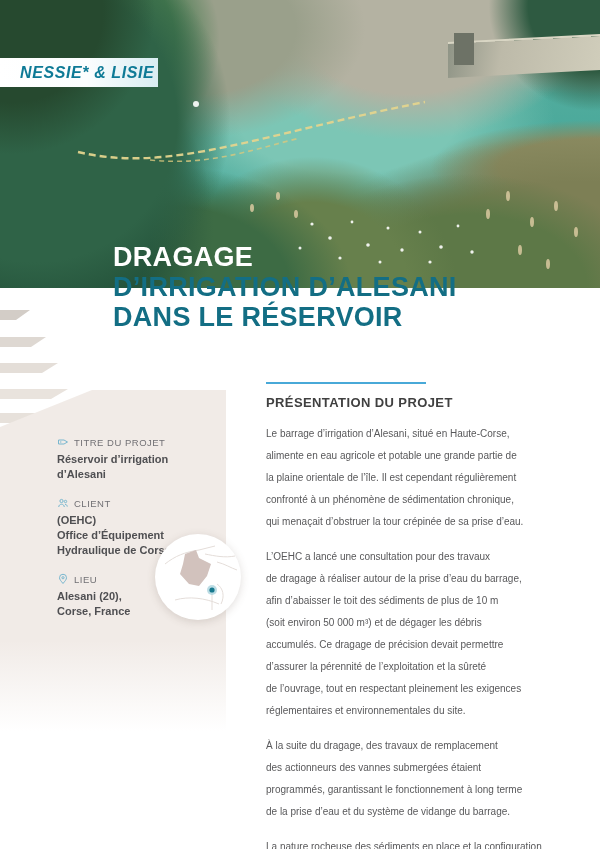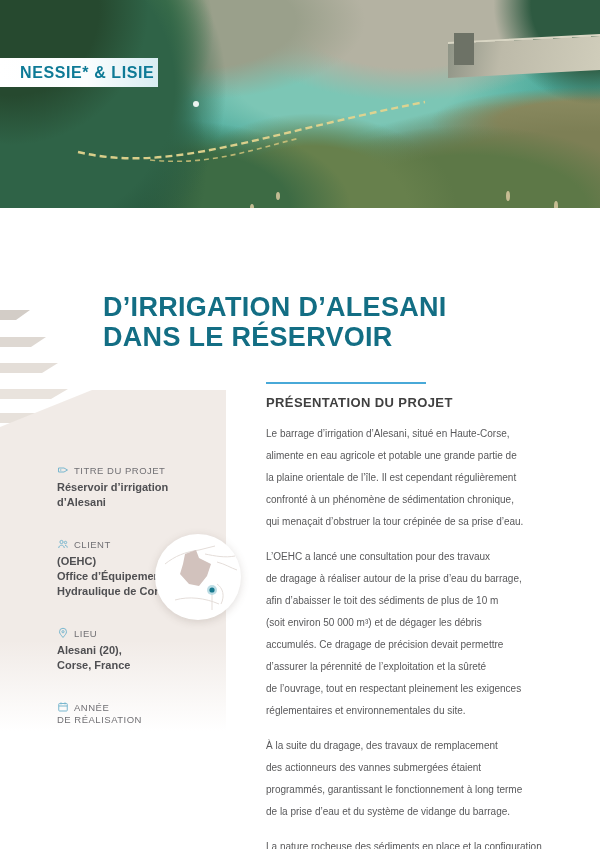--- a/index.html
+++ b/index.html
@@ -1,20 +1,20 @@
 <!DOCTYPE html>
 <html><head>
 <meta charset="utf-8">
 <style>
   html,body{margin:0;padding:0;background:#ffffff;}
   .page{position:relative;width:600px;height:849px;background:#ffffff;overflow:hidden;
         font-family:"Liberation Sans","DejaVu Sans",sans-serif;}
 
   
-  .photo{position:absolute;left:0;top:0;width:600px;height:208px;overflow:hidden;
+  .photo{position:absolute;left:0;top:0;width:600px;height:288px;overflow:hidden;
     background:
       
       radial-gradient(circle at 2% 4%, #26492f 0 14%, rgba(38,73,47,0) 22%),
       
       radial-gradient(circle at 6% 42%, #2f6347 0 24%, rgba(47,99,71,0) 33%),
       radial-gradient(circle at 16% 14%, #467a4e 0 14%, rgba(70,122,78,0) 22%),
       radial-gradient(circle at 2% 78%, #24523a 0 22%, rgba(36,82,58,0) 32%),
       
       radial-gradient(circle at 99% 2%, #2e5a41 0 10%, rgba(46,90,65,0) 16%),
       
@@ -24,20 +24,21 @@
       radial-gradient(ellipse at 97% 88%, #7d7f55 0 20%, rgba(125,127,85,0) 33%),
       radial-gradient(ellipse at 100% 58%, #8a8a60 0 12%, rgba(138,138,96,0) 20%),
       
       radial-gradient(ellipse at 32% 10%, #9aa08b 0 18%, rgba(154,160,139,0) 30%),
       radial-gradient(ellipse at 68% 6%, #b4b2a2 0 20%, rgba(180,178,162,0) 32%),
       linear-gradient(183deg, #b2b0a0 0%, #a5a494 16%, rgba(165,164,148,0) 30%),
       
       radial-gradient(ellipse at 58% 42%, #7cc6b5 0 22%, rgba(124,198,181,0) 42%),
       
       linear-gradient(180deg, #9da895 0%, #55ad9e 22%, #47a89a 55%, #3f9c8e 100%);
+    font-style: italic;
   }
   .dam{position:absolute;right:0;top:40px;width:152px;height:34px;
        background:linear-gradient(100deg,#8f9486 0%,#bdbaa9 35%,#d0cdbb 100%);
        transform:skewY(-3deg);box-shadow:0 -2px 0 #d9d6c4;}
   .dam-tower{position:absolute;right:126px;top:33px;width:20px;height:32px;background:#6d7266;}
   .photo-overlay{position:absolute;left:0;top:0;width:600px;height:288px;}
 
   
   .banner{position:absolute;left:0;top:58px;width:158px;height:29px;display:flex;align-items:center;
           background:linear-gradient(90deg,#ffffff 0%,#fbfdfe 55%,#d9edf2 100%);}
@@ -56,21 +57,21 @@
   .s3{top:363px;width:58px;background:#e4ded8;clip-path:polygon(0 0,100% 0,calc(100% - 16px) 100%,0 100%);}
   .s4{top:389px;width:68px;background:#e9e3dd;clip-path:polygon(0 0,100% 0,calc(100% - 17px) 100%,0 100%);}
   .s5{top:413px;width:80px;background:#e7e1db;clip-path:polygon(0 0,100% 0,calc(100% - 18px) 100%,0 100%);}
 
   
   .panel{position:absolute;left:0;top:390px;width:226px;height:348px;
          background:linear-gradient(180deg,#f1ebe7 0%,#f1ebe7 72%,rgba(241,235,231,0) 98%);
          clip-path:polygon(92px 0,100% 0,100% 100%,0 100%,0 37px);}
   .panel-inner{padding:46px 18px 0 57px;}
   .meta{margin-bottom:15px;}
-  .meta-label{font-size:9.5px;letter-spacing:.5px;color:#717074;white-space:pre-line;line-height:12px;margin-top:28px;}
+  .meta-label{font-size:9.5px;letter-spacing:.5px;color:#717074;white-space:pre-line;line-height:12px;}
   .meta-label svg{vertical-align:-2px;margin-right:5px;}
   .meta-value{margin-top:3px;font-size:11px;font-weight:bold;color:#4f4f52;line-height:15px;white-space:pre-line;}
 
   
   .map-circle{position:absolute;left:155px;top:534px;width:86px;height:86px;border-radius:50%;
               background:#ffffff;box-shadow:0 2px 8px rgba(90,70,60,.18);overflow:hidden;}
 
   
   .content{position:absolute;left:266px;top:382px;width:320px;}
   .rule{width:160px;height:2px;background:#48a9d8;}
@@ -116,23 +117,22 @@
           <ellipse cx="576" cy="232" rx="2" ry="5"></ellipse>
         <ellipse cx="520" cy="250" rx="2" ry="5"></ellipse>
           <ellipse cx="548" cy="264" rx="2" ry="5"></ellipse>
       </g>
     </svg>
     <div class="banner">
       <span>NESSIE* &amp; LISIE</span>
     </div>
   </div>
 
-  <h1 class="title" style="margin:6px;">
+  <h1 class="title" style="margin:16px;">
     <span class="white">DRAGAGE</span>
-    <span class="white">AUTOUR DE LA PRISE D’EAU</span>
     <span class="teal">D’IRRIGATION D’ALESANI</span>
     <span class="teal">DANS LE RÉSERVOIR</span>
   </h1>
 
   <div class="strip s1"></div>
   <div class="strip s2"></div>
   <div class="strip s3"></div>
   <div class="strip s4"></div>
   <div class="strip s5"></div>
 
@@ -163,25 +163,20 @@
       <div class="meta">
         <div class="meta-label"><svg width="12" height="12" viewBox="0 0 24 24" fill="none" stroke="#79b7cf" stroke-width="2">
               <path d="M12 21 c-4-5-7-8-7-11.5 a7 7 0 0 1 14 0 C19 13 16 16 12 21 z"></path>
               <circle cx="12" cy="9.5" r="2.2"></circle>
             </svg><span>LIEU</span></div>
         <div class="meta-value">Alesani (20),
 Corse, France</div>
       </div>
 
       <div class="meta">
-        <div class="meta-label"><svg width="12" height="12" viewBox="0 0 24 24" fill="none" stroke="#79b7cf" stroke-width="2">
-              <rect x="3.5" y="5" width="17" height="15" rx="1.5"></rect>
-              <path d="M3.5 10 h17 M8 2.8 v4 M16 2.8 v4"></path>
-            </svg><span>ANNÉE
-DE RÉALISATION</span></div>
       </div>
 
     </div>
   </div>
 
   <div class="map-circle">
     <svg width="86" height="86" viewBox="0 0 86 86" xmlns="http://www.w3.org/2000/svg">
       <g stroke="#e4ddd9" stroke-width="1" fill="none">
         <path d="M10 30 C 20 22, 30 18, 44 16 L 60 12 M 50 20 C 60 22, 70 24, 80 22 M 62 28 C 70 30, 76 34, 82 36"></path>
         <path d="M57 60 L 57 76 M 62 50 C 68 54, 70 62, 66 70"></path>

